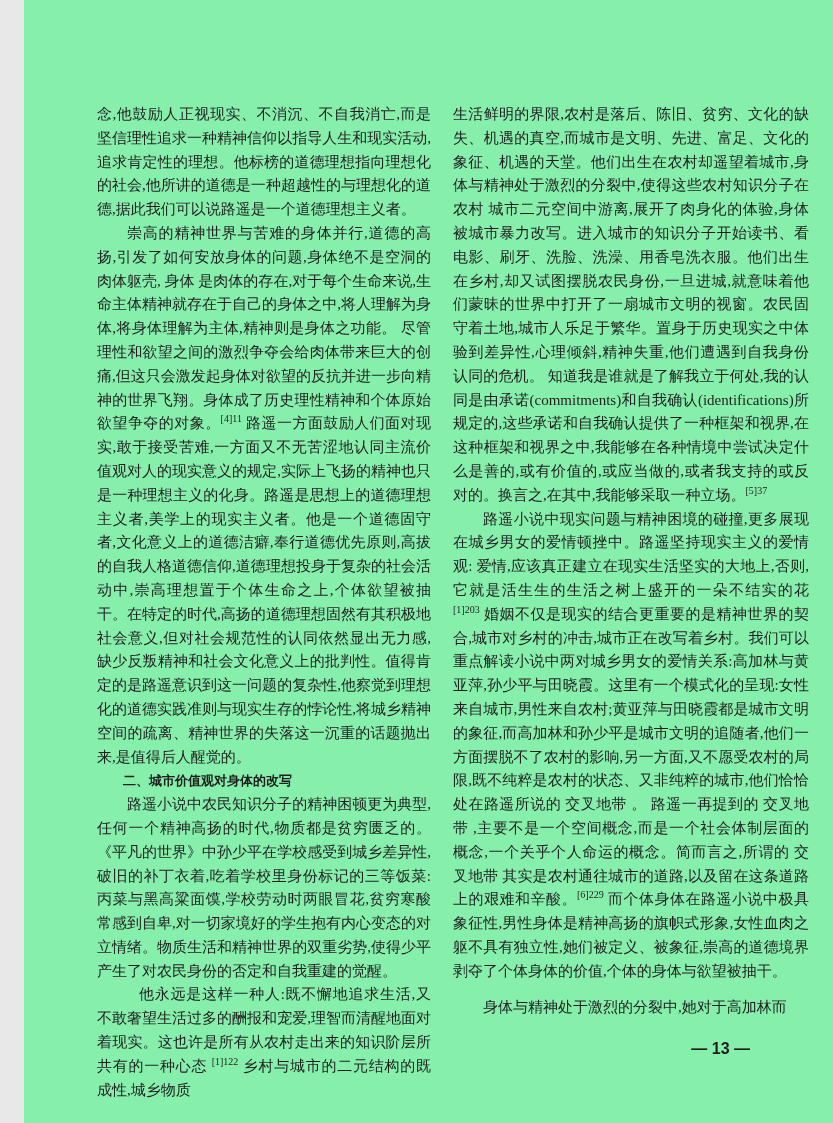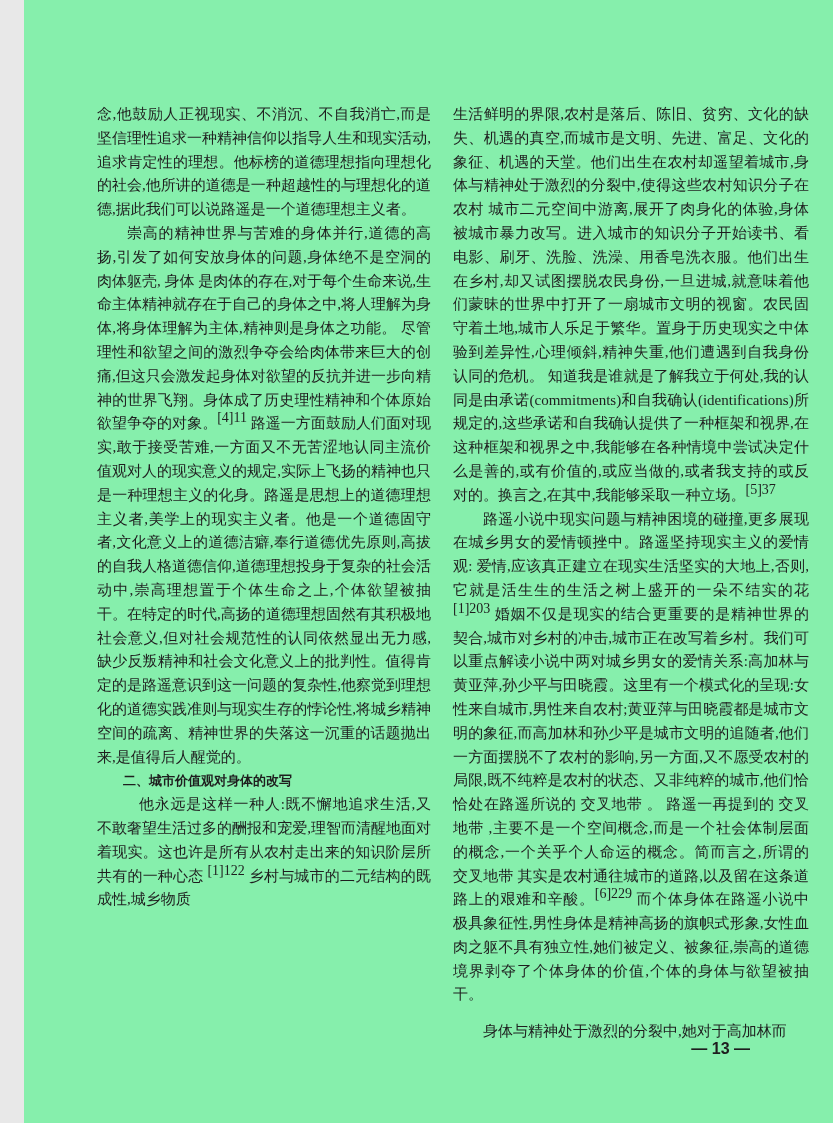--- a/index.html
+++ b/index.html
@@ -40,21 +40,21 @@
     font-family: "Liberation Sans", "DejaVu Sans", sans-serif;
     font-weight: 700;
     font-size: 13px;
     line-height: 23.8px;
   }
   .indent-none   { text-indent: 0; }
   .indent-normal { text-indent: 2em; }
   .indent-quote  { text-indent: 2.8em; }
   .space-before  { margin-top: 13px; }
   sup.cite {
-    font-size: 14px;
+    font-size: 10px;
     line-height: 0;
     vertical-align: super;
     letter-spacing: 0;
   }
   .page-number {
     position: absolute;
     top: 1040px;
     right: 107px;
     font-family: Liberation Sans, sans-serif;
     font-weight: 700;
@@ -64,20 +64,21 @@
 </style>
 </head>
 <body>
 
 <div class="page">
   <div class="columns">
     <div class="col col-left">
         <p class="para indent-none">念,他鼓励人正视现实、不消沉、不自我消亡,而是坚信理性追求一种精神信仰以指导人生和现实活动,追求肯定性的理想。他标榜的道德理想指向理想化的社会,他所讲的道德是一种超越性的与理想化的道德,据此我们可以说路遥是一个道德理想主义者。</p>
         <p class="para indent-normal">崇高的精神世界与苦难的身体并行,道德的高扬,引发了如何安放身体的问题,身体绝不是空洞的肉体躯壳, 身体 是肉体的存在,对于每个生命来说,生命主体精神就存在于自己的身体之中,将人理解为身体,将身体理解为主体,精神则是身体之功能。 尽管理性和欲望之间的激烈争夺会给肉体带来巨大的创痛,但这只会激发起身体对欲望的反抗并进一步向精神的世界飞翔。身体成了历史理性精神和个体原始欲望争夺的对象。<sup class="cite">[4]11</sup> 路遥一方面鼓励人们面对现实,敢于接受苦难,一方面又不无苦涩地认同主流价值观对人的现实意义的规定,实际上飞扬的精神也只是一种理想主义的化身。路遥是思想上的道德理想主义者,美学上的现实主义者。他是一个道德固守者,文化意义上的道德洁癖,奉行道德优先原则,高拔的自我人格道德信仰,道德理想投身于复杂的社会活动中,崇高理想置于个体生命之上,个体欲望被抽干。在特定的时代,高扬的道德理想固然有其积极地社会意义,但对社会规范性的认同依然显出无力感,缺少反叛精神和社会文化意义上的批判性。值得肯定的是路遥意识到这一问题的复杂性,他察觉到理想化的道德实践准则与现实生存的悖论性,将城乡精神空间的疏离、精神世界的失落这一沉重的话题抛出来,是值得后人醒觉的。</p>
         <h2 class="heading indent-normal">二、城市价值观对身体的改写</h2>
+        <p class="para indent-normal">路遥小说中农民知识分子的精神困顿更为典型,任何一个精神高扬的时代,物质都是贫穷匮乏的。《平凡的世界》中孙少平在学校感受到城乡差异性,破旧的补丁衣着,吃着学校里身份标记的三等饭菜:丙菜与黑高粱面馍,学校劳动时两眼冒花,贫穷寒酸常感到自卑,对一切家境好的学生抱有内心变态的对立情绪。物质生活和精神世界的双重劣势,使得少平产生了对农民身份的否定和自我重建的觉醒。</p>
         <p class="para indent-quote">他永远是这样一种人:既不懈地追求生活,又不敢奢望生活过多的酬报和宠爱,理智而清醒地面对着现实。这也许是所有从农村走出来的知识阶层所共有的一种心态 <sup class="cite">[1]122</sup> 乡村与城市的二元结构的既成性,城乡物质</p>
       </div>
     <div class="col col-right">
         <p class="para indent-none">生活鲜明的界限,农村是落后、陈旧、贫穷、文化的缺失、机遇的真空,而城市是文明、先进、富足、文化的象征、机遇的天堂。他们出生在农村却遥望着城市,身体与精神处于激烈的分裂中,使得这些农村知识分子在农村 城市二元空间中游离,展开了肉身化的体验,身体被城市暴力改写。进入城市的知识分子开始读书、看电影、刷牙、洗脸、洗澡、用香皂洗衣服。他们出生在乡村,却又试图摆脱农民身份,一旦进城,就意味着他们蒙昧的世界中打开了一扇城市文明的视窗。农民固守着土地,城市人乐足于繁华。置身于历史现实之中体验到差异性,心理倾斜,精神失重,他们遭遇到自我身份认同的危机。 知道我是谁就是了解我立于何处,我的认同是由承诺(commitments)和自我确认(identifications)所规定的,这些承诺和自我确认提供了一种框架和视界,在这种框架和视界之中,我能够在各种情境中尝试决定什么是善的,或有价值的,或应当做的,或者我支持的或反对的。换言之,在其中,我能够采取一种立场。<sup class="cite">[5]37</sup></p>
         <p class="para indent-normal">路遥小说中现实问题与精神困境的碰撞,更多展现在城乡男女的爱情顿挫中。路遥坚持现实主义的爱情观: 爱情,应该真正建立在现实生活坚实的大地上,否则,它就是活生生的生活之树上盛开的一朵不结实的花 <sup class="cite">[1]203</sup> 婚姻不仅是现实的结合更重要的是精神世界的契合,城市对乡村的冲击,城市正在改写着乡村。我们可以重点解读小说中两对城乡男女的爱情关系:高加林与黄亚萍,孙少平与田晓霞。这里有一个模式化的呈现:女性来自城市,男性来自农村;黄亚萍与田晓霞都是城市文明的象征,而高加林和孙少平是城市文明的追随者,他们一方面摆脱不了农村的影响,另一方面,又不愿受农村的局限,既不纯粹是农村的状态、又非纯粹的城市,他们恰恰处在路遥所说的 交叉地带 。 路遥一再提到的 交叉地带 ,主要不是一个空间概念,而是一个社会体制层面的概念,一个关乎个人命运的概念。简而言之,所谓的 交叉地带 其实是农村通往城市的道路,以及留在这条道路上的艰难和辛酸。<sup class="cite">[6]229</sup> 而个体身体在路遥小说中极具象征性,男性身体是精神高扬的旗帜式形象,女性血肉之躯不具有独立性,她们被定义、被象征,崇高的道德境界剥夺了个体身体的价值,个体的身体与欲望被抽干。</p>
         <p class="para indent-normal space-before">身体与精神处于激烈的分裂中,她对于高加林而</p>
       </div>
   </div>
   <div class="page-number">— 13 —</div>
 </div>

